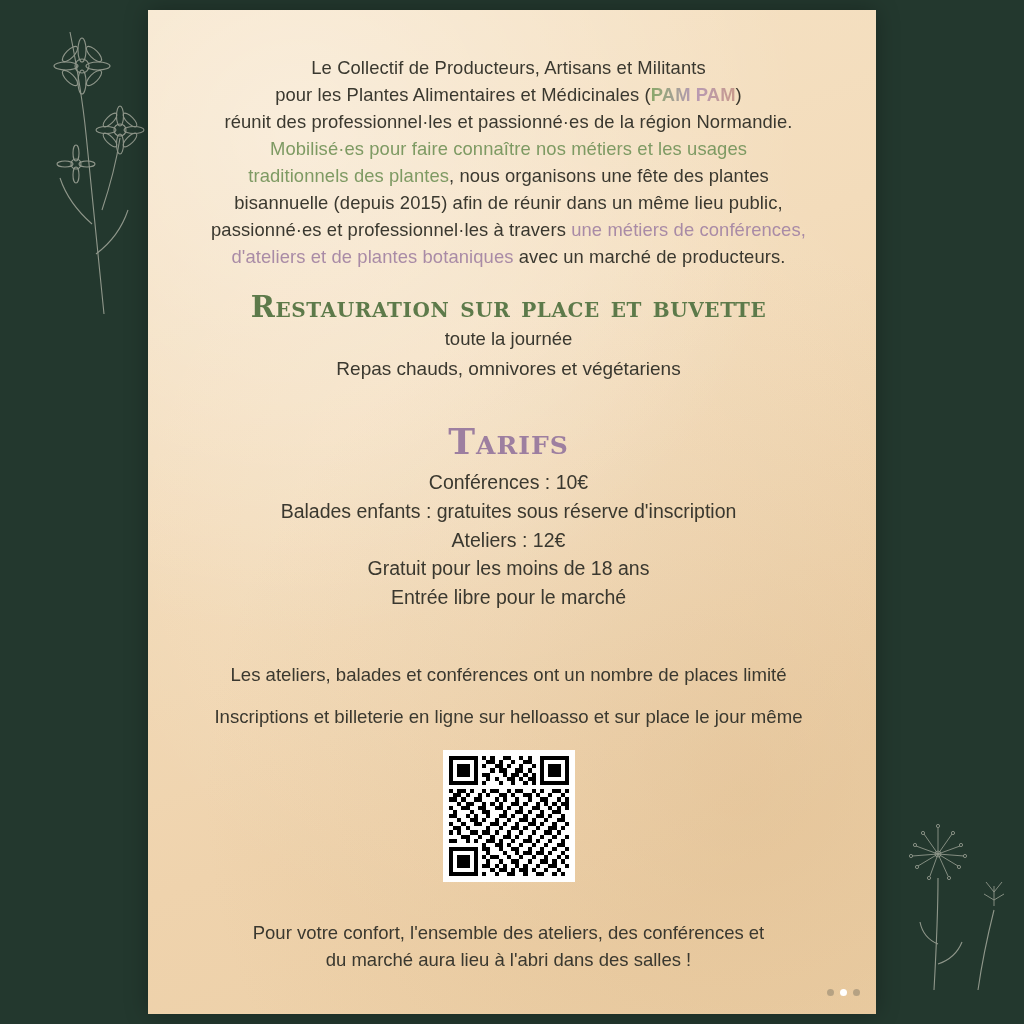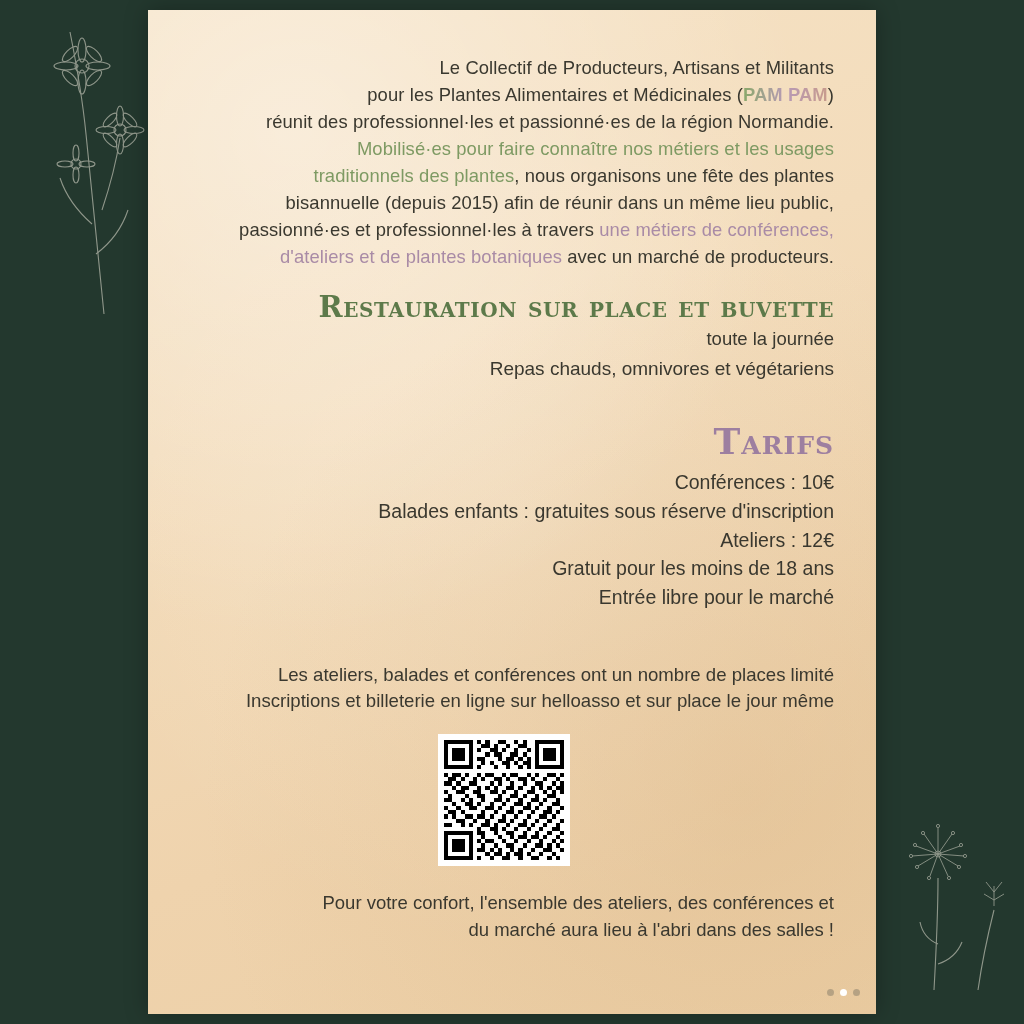--- a/index.html
+++ b/index.html
@@ -44,22 +44,22 @@
     inset: 0;
     background:
       radial-gradient(circle at 20% 12%, rgba(255,255,255,0.40), rgba(255,255,255,0) 48%),
       radial-gradient(circle at 82% 78%, rgba(214,176,126,0.35), rgba(255,255,255,0) 55%),
       radial-gradient(circle at 50% 50%, rgba(255,248,235,0.25), rgba(255,255,255,0) 70%);
     pointer-events: none;
   }
 
   .content {
     position: relative;
-    padding: 44px 42px 10px 26px;
-    text-align: right;
+    padding: 44px 33px 10px 26px;
+    text-align: center;
     color: #33302c;
   }
 
   
   .intro {
     font-size: 18.4px;
     line-height: 1.47;
     color: #3a382f;
     letter-spacing: 0.1px;
   }
@@ -113,21 +113,21 @@
   }
   .tarifs li {
     font-size: 19.5px;
     line-height: 1.47;
     color: #3a382f;
   }
 
   
   .inscription { margin-top: 50px; }
   .inscription p {
-    margin: 0;
+    margin: 16px;
     font-size: 18.6px;
     line-height: 1.42;
     color: #3a382f;
   }
   .inscription .url {
     margin-top: 3px;
     font-size: 13.6px;
     color: #a4705c;
     letter-spacing: 0.1px;
   }
@@ -142,21 +142,21 @@
     box-sizing: content-box;
   }
   .qr {
     width: 120px;
     height: 120px;
     display: block;
   }
 
   
   .confort {
-    margin-top: 24px;
+    margin-top: 38px;
     font-size: 18.5px;
     line-height: 1.45;
     color: #3a382f;
   }
 
   
   .dots {
     position: absolute;
     right: 16px;
     bottom: 18px;

